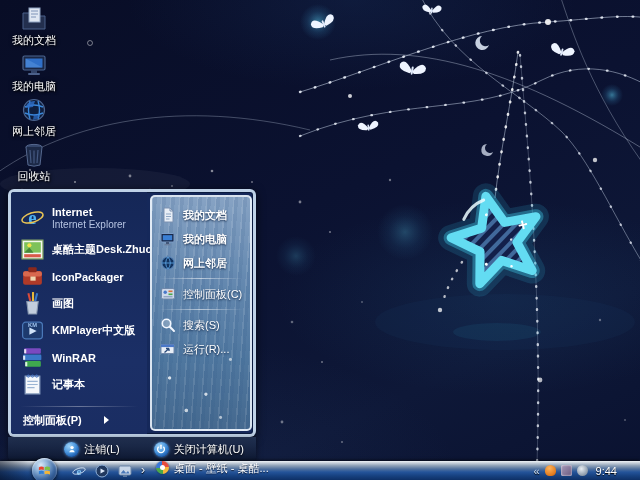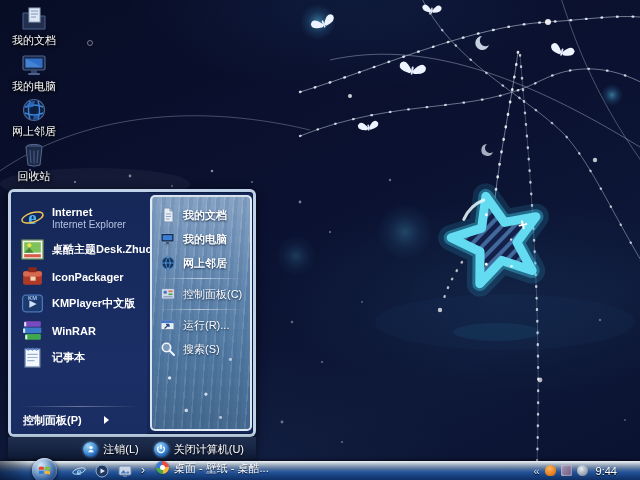--- a/index.html
+++ b/index.html
@@ -55,21 +55,21 @@
   .ritem.bold{font-weight:bold;}
   .ritem .ric{width:16px;height:16px;flex:0 0 16px;}
   .ritem .tri-r{margin-left:auto;border-left-width:4px;}
   .rsep{height:1px;margin:3px 4px;background:linear-gradient(90deg,transparent,rgba(255,255,255,.55),transparent);}
 
   .menu-footer{position:absolute;left:0;right:0;bottom:0;height:24px;border-radius:0 0 5px 5px;
     background:linear-gradient(rgba(40,58,92,.72),rgba(12,22,46,.85));
     display:flex;align-items:center;justify-content:flex-end;gap:15px;padding:0 12px;
     box-shadow:0 2px 6px rgba(0,0,0,.5);}
   .fbtn{display:flex;align-items:center;gap:5px;color:#fff;font-size:11px;cursor:pointer;
-    text-shadow:0 1px 2px #000;}
+    text-shadow:0 1px 2px #000;margin-left:19px;}
   .fbtn .cic{width:15px;height:15px;border-radius:50%;
     background:radial-gradient(circle at 35% 28%,#9fd4f8 0%,#4a95dd 45%,#1c5cad 75%,#0e3a78 100%);
     box-shadow:0 0 3px rgba(120,190,255,.7);display:flex;align-items:center;justify-content:center;}
 
   
   .taskbar{position:absolute;left:0;bottom:0;width:640px;height:19px;
     background:linear-gradient(#eef2f6 0%,#c9d2dc 10%,#90a2b8 24%,#51719e 42%,#24549a 58%,#174180 78%,#0e3066 100%);
     box-shadow:0 -1px 3px rgba(0,0,0,.6);}
   .taskbar .lshade{position:absolute;left:0;top:0;width:34px;height:19px;
     background:linear-gradient(90deg,rgba(5,12,30,.55),transparent);}
@@ -282,20 +282,31 @@
                 <rect x="3" y="7" width="18" height="5" rx="2" fill="#d8684e"></rect>
                 <rect x="8" y="3" width="8" height="5" rx="1" fill="#8a281c"></rect>
                 <rect x="10" y="12" width="5" height="4" fill="#f0d8b0"></rect>
               </svg>
           </span>
           <span>IconPackager</span>
         </div>
         <div class="mitem">
           <span class="mic">
             <svg viewBox="0 0 24 24">
+                <rect x="8" y="2" width="2" height="9" fill="#d84a3a" transform="rotate(-14 9 6)"></rect>
+                <rect x="11.5" y="1" width="2" height="10" fill="#e8b83a"></rect>
+                <rect x="14.5" y="2" width="2" height="9" fill="#3a78c8" transform="rotate(14 15.5 6)"></rect>
+                <path d="M6.5 10 h11 l-1.5 12 h-8 z" fill="#c2cddd" stroke="#8696ae" stroke-width="1"></path>
+              </svg>
+          </span>
+          <span>画图</span>
+        </div>
+        <div class="mitem">
+          <span class="mic">
+            <svg viewBox="0 0 24 24">
                 <rect x="2.5" y="4" width="19" height="16" rx="3" fill="#1d3a6e" stroke="#4a78b8" stroke-width="1.2"></rect>
                 <path d="M9 9 l7 3.5 -7 3.5 z" fill="#cfe2f8"></path>
                 <text x="12" y="8.5" font-size="5.5" font-weight="bold" fill="#9fc2ec" text-anchor="middle">KM</text>
               </svg>
           </span>
           <span>KMPlayer中文版</span>
         </div>
         <div class="mitem">
           <span class="mic">
             <svg viewBox="0 0 24 24">
@@ -370,35 +381,35 @@
                 <rect x="8.5" y="7.5" width="4" height="1.6" fill="#4aa84a"></rect>
                 <rect x="3.5" y="10" width="9" height="1.4" fill="#92a6c2"></rect>
               </svg>
           </span>
           <span>控制面板(C)</span>
         </div>
         <div class="rsep"></div>
         <div class="ritem">
           <span class="ric">
             <svg viewBox="0 0 16 16">
+                <circle cx="6.5" cy="6.5" r="4.2" fill="rgba(255,255,255,.25)" stroke="#f2f7ff" stroke-width="1.6"></circle>
+                <line x1="9.8" y1="9.8" x2="14" y2="14" stroke="#f2f7ff" stroke-width="2" stroke-linecap="round"></line>
+              </svg>
+          </span>
+          <span>搜索(S)</span>
+        </div>
+        <div class="ritem">
+          <span class="ric">
+            <svg viewBox="0 0 16 16">
                 <rect x="1" y="3.5" width="13" height="9" rx="1" fill="#e8eef6" stroke="#7088aa" stroke-width="1"></rect>
                 <rect x="1" y="3.5" width="13" height="2.6" fill="#4a78c8"></rect>
                 <path d="M4.5 11.5 L9 7.5 M9 7.5 h-3 M9 7.5 v2.6" stroke="#2a4a7a" stroke-width="1.3" fill="none"></path>
               </svg>
           </span>
           <span>运行(R)...</span>
-        </div>
-        <div class="ritem">
-          <span class="ric">
-            <svg viewBox="0 0 16 16">
-                <circle cx="6.5" cy="6.5" r="4.2" fill="rgba(255,255,255,.25)" stroke="#f2f7ff" stroke-width="1.6"></circle>
-                <line x1="9.8" y1="9.8" x2="14" y2="14" stroke="#f2f7ff" stroke-width="2" stroke-linecap="round"></line>
-              </svg>
-          </span>
-          <span>搜索(S)</span>
         </div>
       </div>
     </div>
 
     <div class="menu-footer">
       <div class="fbtn">
         <span class="cic">
           <svg viewBox="0 0 10 10" width="10" height="10">
               <circle cx="5" cy="3.6" r="1.7" fill="#fff"></circle>
               <path d="M2.2 8.2 a2.9 2.9 0 0 1 5.6 0 z" fill="#fff"></path>

